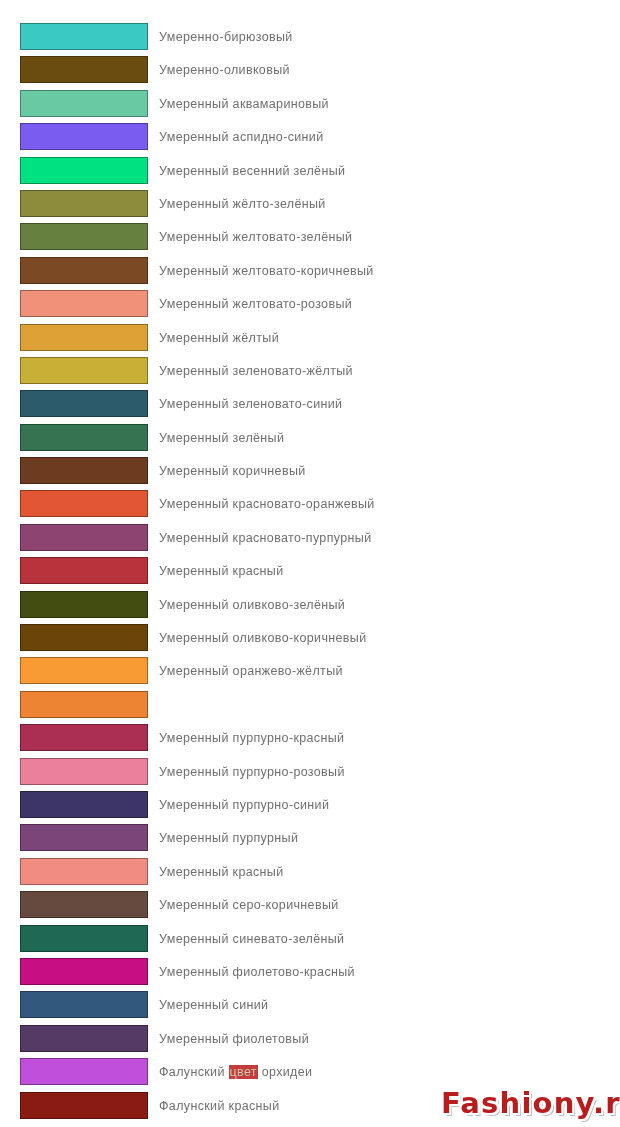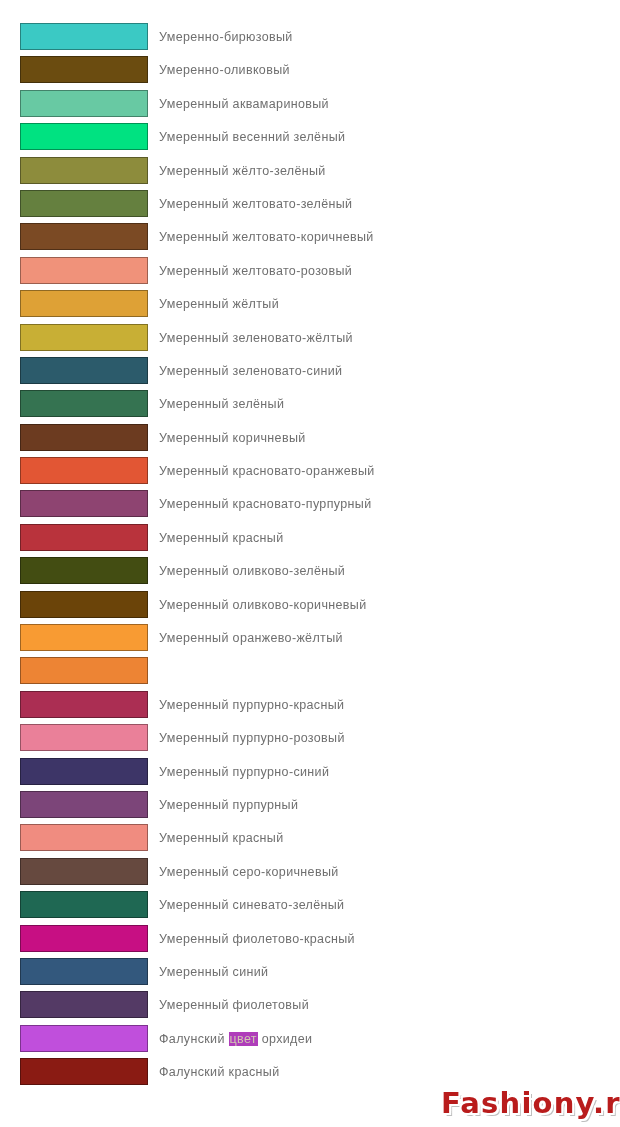--- a/index.html
+++ b/index.html
@@ -44,21 +44,21 @@
     height: 27px;
     line-height: 29px;
     font-size: 12.5px;
     color: #6f6f6f;
     letter-spacing: 0.35px;
     white-space: nowrap;
   }
 
   .label-link {
     color: #c9bfa4;
-    background: #a21caf;
+    background: #b91c1c;
     padding: 0 1px;
     text-decoration: none;
     opacity: 0.85;
   }
 
   #watermark {
     position: absolute;
     left: 441px;
     top: 1086px;
     font-family: "DejaVu Sans", sans-serif;
@@ -87,20 +87,24 @@
     </div>
     <div class="swatch-row">
       <div class="swatch" style="background: rgb(107, 76, 16);"></div>
       <div class="swatch-label">Умеренно-оливковый</div>
     </div>
     <div class="swatch-row">
       <div class="swatch" style="background: rgb(104, 201, 163);"></div>
       <div class="swatch-label">Умеренный аквамариновый</div>
     </div>
     <div class="swatch-row">
+      <div class="swatch" style="background: rgb(122, 92, 240);"></div>
+      <div class="swatch-label">Умеренный аспидно-синий</div>
+    </div>
+    <div class="swatch-row">
       <div class="swatch" style="background: rgb(0, 226, 129);"></div>
       <div class="swatch-label">Умеренный весенний зелёный</div>
     </div>
     <div class="swatch-row">
       <div class="swatch" style="background: rgb(141, 140, 60);"></div>
       <div class="swatch-label">Умеренный жёлто-зелёный</div>
     </div>
     <div class="swatch-row">
       <div class="swatch" style="background: rgb(101, 128, 63);"></div>
       <div class="swatch-label">Умеренный желтовато-зелёный</div>

